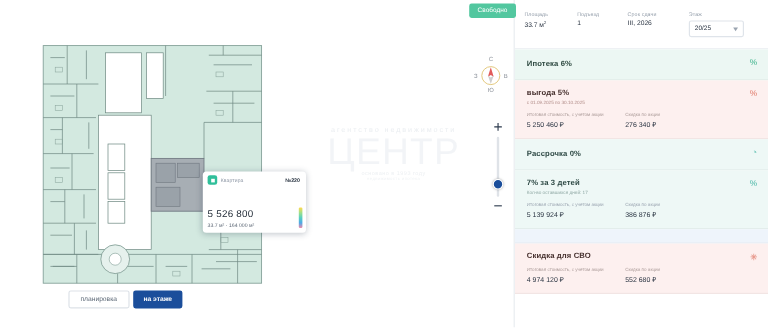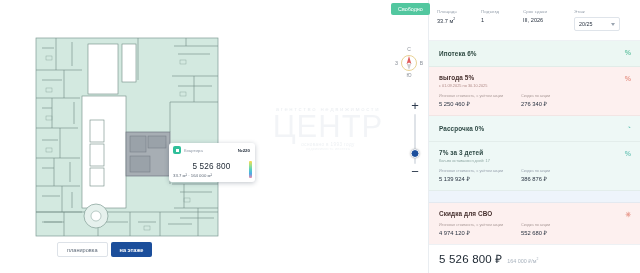--- a/index.html
+++ b/index.html
@@ -36,21 +36,21 @@
   }
   .ut-head { display: flex; align-items: center; gap: 3px; }
   .ut-chip {
     width: 8px; height: 8px; border-radius: 2px;
     background: #2fbf9a; flex: 0 0 8px;
     display: flex; align-items: center; justify-content: center;
   }
   .ut-chip svg { display:block; }
   .ut-kind { font-size: 4.2px; color: #8d97a5; letter-spacing:.1px; }
   .ut-num { font-size: 4.4px; color: #26313f; font-weight: 700; margin-left: auto; }
-  .ut-price { font-size: 8.2px; color: #1c2632; font-weight: 400; margin-top: 8px; letter-spacing: .2px; text-align: center;}
+  .ut-price { font-size: 8.2px; color: #1c2632; font-weight: 400; margin-top: 20px; letter-spacing: .2px;}
   .ut-sub { font-size: 4.3px; color: #5d6876; margin-top: 2px; }
   .ut-scale {
     position: absolute; right: 3px; bottom: 4px;
     width: 3px; height: 17px; border-radius: 1px;
     background: linear-gradient(#ffd84d,#9fe08a,#57cfc0,#4fa8e8,#f08aa8);
   }
 
   
   .compass { position: absolute; left: 394px; top: 44px; width: 30px; height: 34px; }
   .compass svg { display: block; }
@@ -380,18 +380,14 @@
               <div class="oc-value">4 974 120 ₽</div>
             </div>
             <div class="offer-col">
               <div class="oc-label">Скидка по акции</div>
               <div class="oc-value">552 680 ₽</div>
             </div>
           </div>
         </div>
       </div>
 
-    <div class="price-bar">
-      <div class="price-main">5 526 800 ₽</div>
-      <div class="price-sqm"><span>164 000 ₽/м</span><sup>2</sup></div>
-    </div>
   </div>
 </div>
 
 </body></html>

